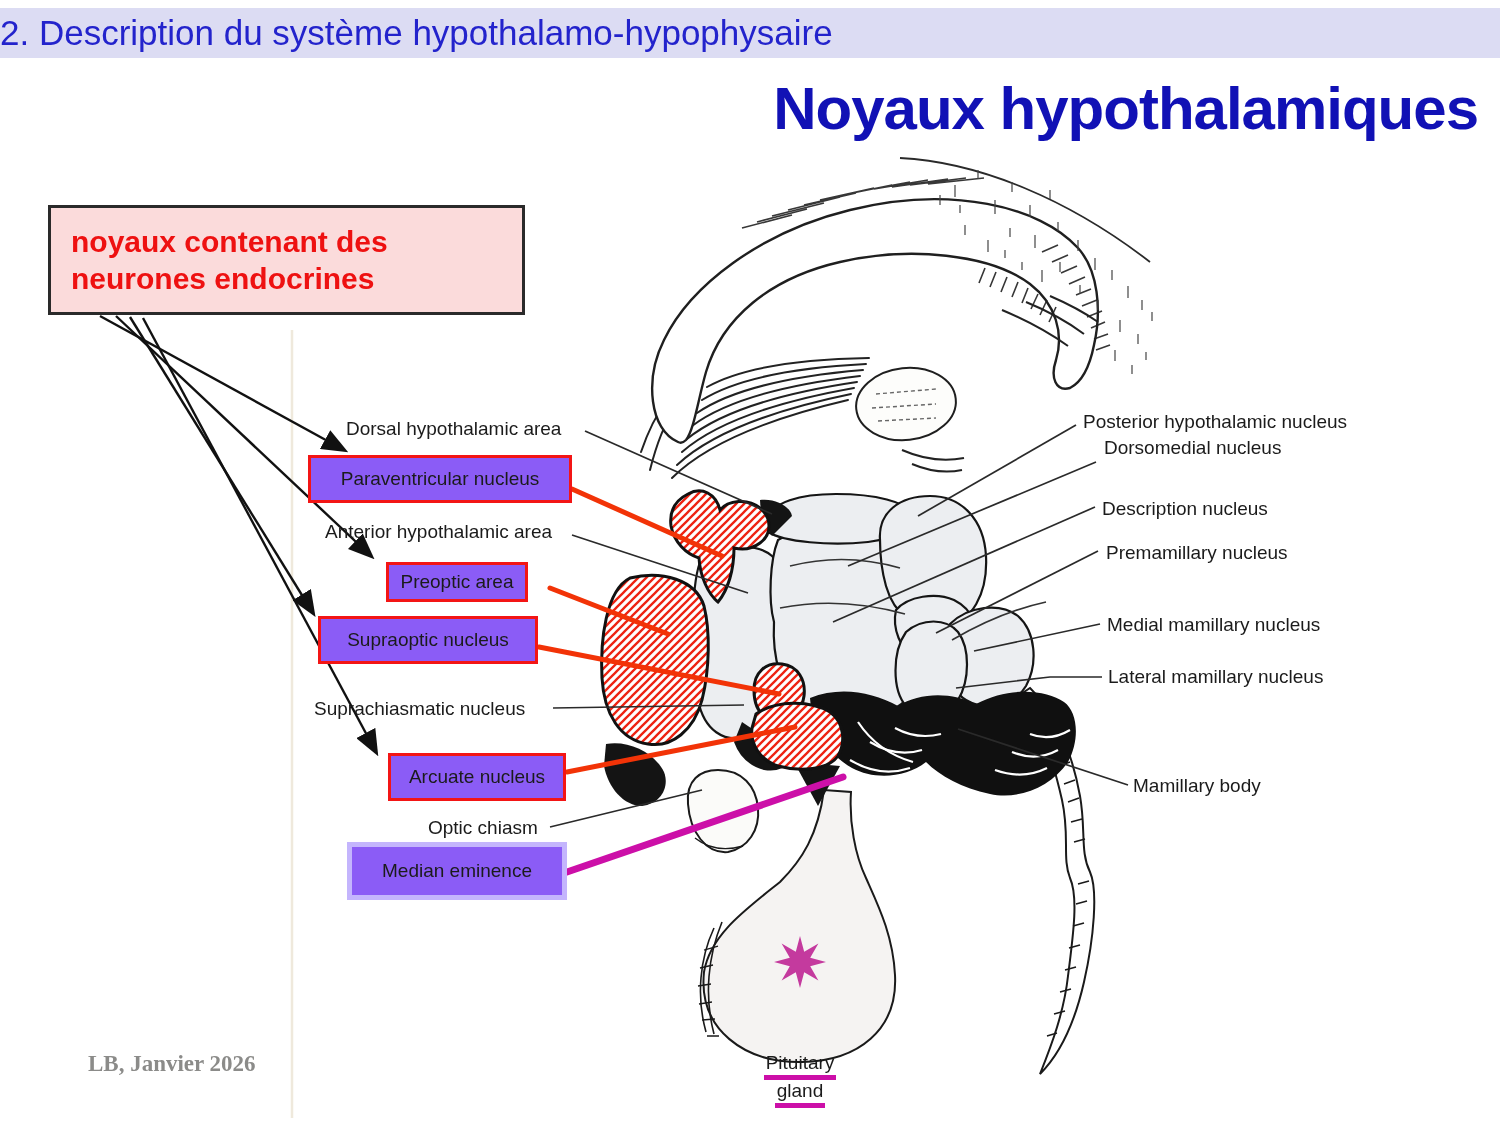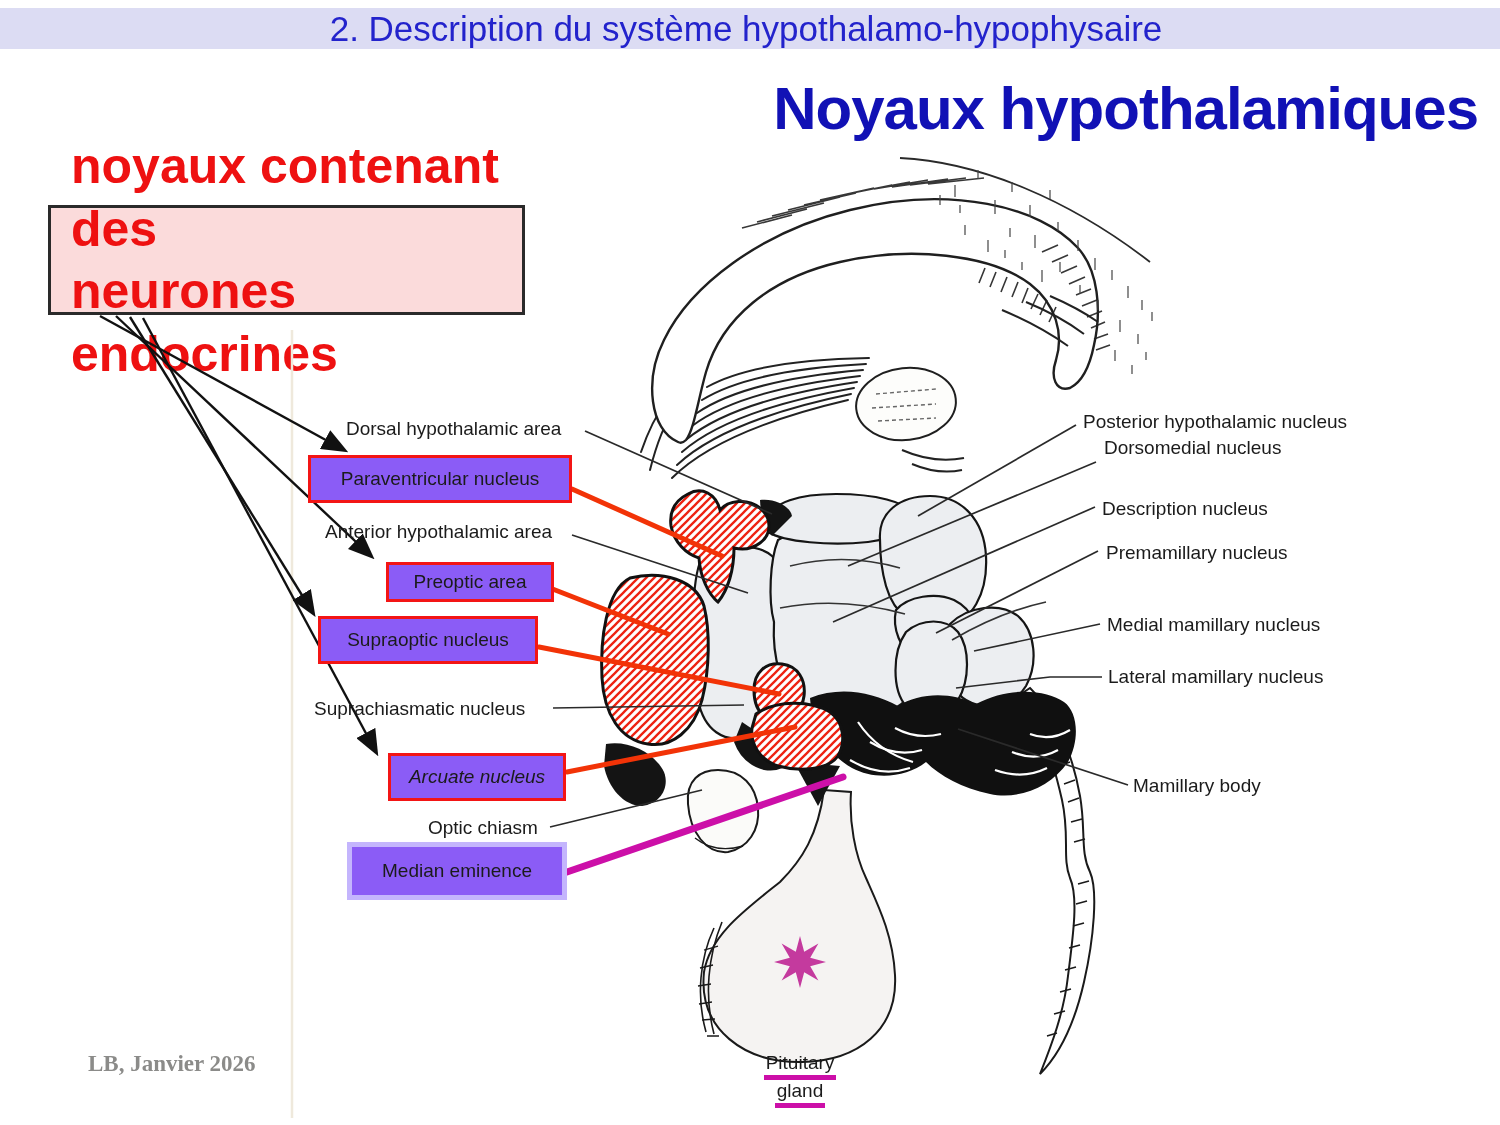--- a/index.html
+++ b/index.html
@@ -1,34 +1,34 @@
 <!DOCTYPE html>
 <html><head>
 <meta charset="utf-8">
 <style>
   html,body{margin:0;padding:0;background:#ffffff;}
   .slide{
     position:relative;width:1500px;height:1125px;background:#ffffff;
     overflow:hidden;font-family:"Liberation Sans",sans-serif;
   }
   .header-band{
-    position:absolute;top:8px;left:0;width:1500px;height:41px;
-    background:#dcdcf3;display:flex;align-items:center;justify-content:center;
+    position:absolute;top:8px;left:0;width:1500px;height:50px;
+    background:#dcdcf3;display:flex;align-items:center;justify-content:flex-start;
     padding-right:8px;box-sizing:border-box;
   }
   .header-band span{font-size:35px;color:#2323cc;white-space:nowrap;}
   .page-title{
     position:absolute;top:74px;left:0;width:1478px;text-align:right;
     font-size:60px;font-weight:bold;color:#1111b5;letter-spacing:-1px;
   }
   .callout{
     position:absolute;left:48px;top:205px;width:477px;height:110px;
     background:#fbdbdb;border:3px solid #2a2a2a;box-sizing:border-box;
     display:flex;flex-direction:column;justify-content:center;
-    padding-left:20px;font-size:50px;font-weight:bold;color:#ee1111;line-height:1.25;
+    padding-left:20px;font-size:30px;font-weight:bold;color:#ee1111;line-height:1.25;
   }
   .art{position:absolute;left:0;top:0;}
   .lbl{
     position:absolute;font-size:19px;color:#1b1b1b;white-space:nowrap;z-index:5;
   }
   .fig-box{
     position:absolute;display:flex;align-items:center;justify-content:center;
     background:#8b5cf6;font-size:19px;color:#1b1b1b;white-space:nowrap;
     box-sizing:border-box;z-index:5;
   }
@@ -230,27 +230,27 @@
   </svg>
 
   <div class="lbl" style="left:346px;top:418px;">Dorsal hypothalamic area</div>
   <div class="lbl" style="left:325px;top:521px;">Anterior hypothalamic area</div>
   <div class="lbl" style="left:314px;top:698px;">Suprachiasmatic nucleus</div>
   <div class="lbl" style="left:428px;top:817px;">Optic chiasm</div>
 
   <div class="fig-box red-box" style="left:308px;top:455px;width:264px;height:48px;">
     <span>Paraventricular nucleus</span>
   </div>
-  <div class="fig-box red-box" style="left:386px;top:562px;width:168px;height:40px;align-items:center;">
+  <div class="fig-box red-box" style="left:386px;top:562px;width:142px;height:40px;align-items:center;">
     <span>Preoptic area</span>
   </div>
   <div class="fig-box red-box" style="left:318px;top:616px;width:220px;height:48px;">
     <span>Supraoptic nucleus</span>
   </div>
-  <div class="fig-box red-box" style="left:388px;top:753px;width:178px;height:48px;font-style:italic;">
+  <div class="fig-box red-box" style="left:388px;top:753px;width:178px;height:48px;">
     <span>Arcuate nucleus</span>
   </div>
   <div class="fig-box magenta-box" style="left:347px;top:842px;width:220px;height:58px;">
     <span>Median eminence</span>
   </div>
 
   <div class="lbl" style="left:1083px;top:411px;">Posterior hypothalamic nucleus</div>
   <div class="lbl" style="left:1104px;top:437px;">Dorsomedial nucleus</div>
   <div class="lbl" style="left:1102px;top:498px;">Description nucleus</div>
   <div class="lbl" style="left:1106px;top:542px;">Premamillary nucleus</div>

